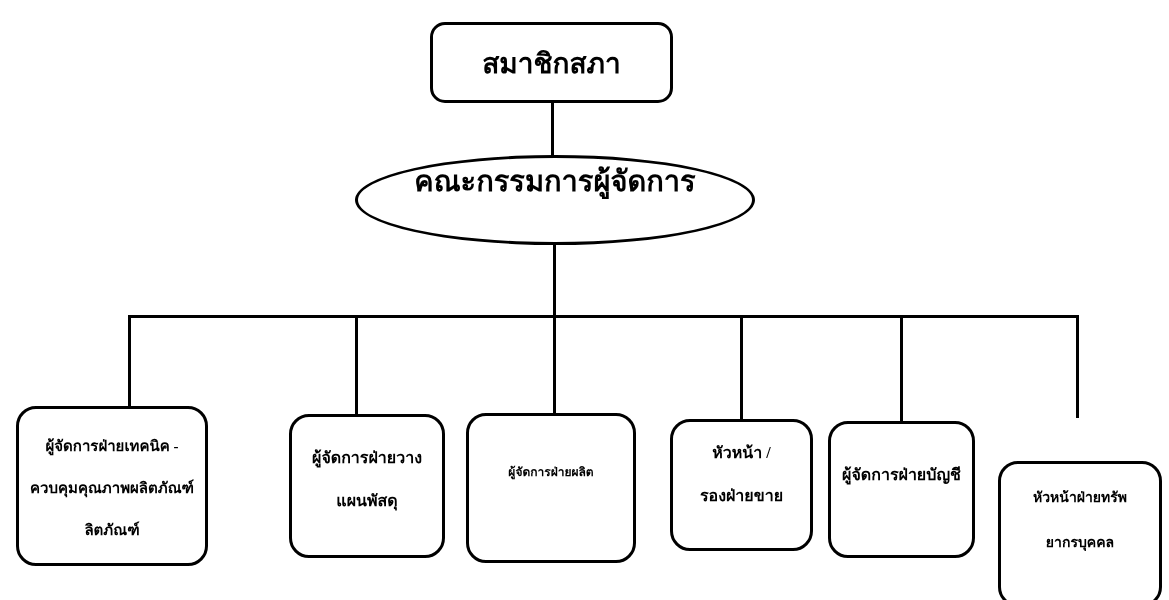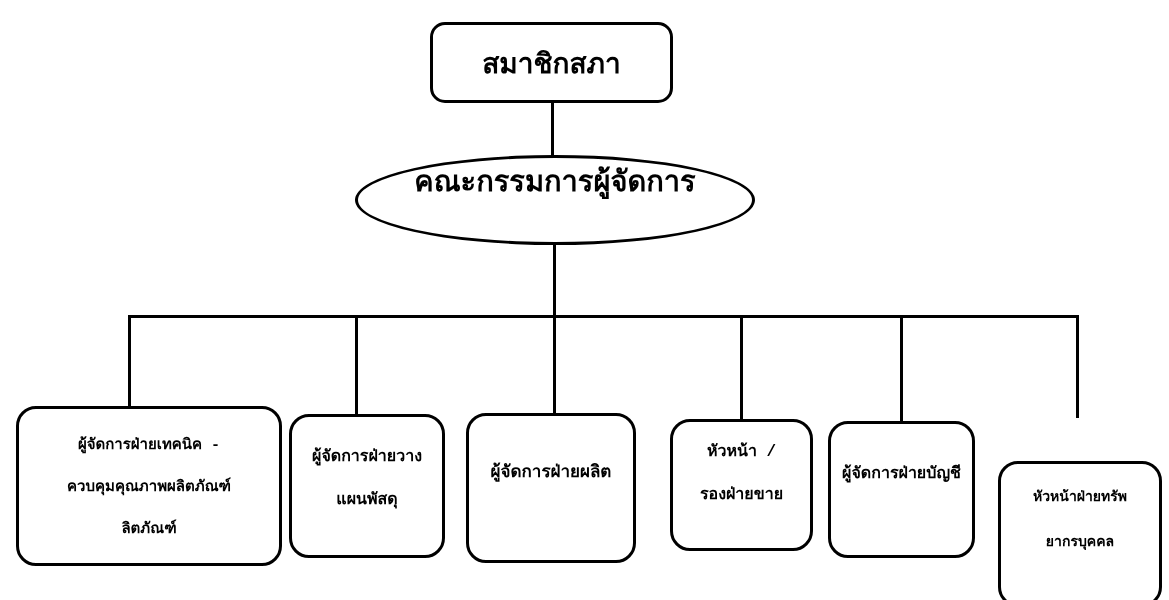--- a/index.html
+++ b/index.html
@@ -5,21 +5,21 @@
   html, body {
     margin: 0;
     padding: 0;
     background: #ffffff;
   }
   .canvas {
     position: relative;
     width: 1169px;
     height: 600px;
     background: #ffffff;
-    font-family: Liberation Mono, monospace;
+    font-family: Liberation Serif, serif;
     color: #000000;
     overflow: hidden;
   }
   .node {
     position: absolute;
     background: #ffffff;
     border: 3px solid #000000;
     box-sizing: border-box;
     text-align: center;
   }
@@ -35,23 +35,23 @@
     width: 400px; height: 90px;
     border-radius: 50%;
     display: flex; justify-content: center;
     font-size: 29px; font-weight: bold;
   }
   .dept {
     border-radius: 20px;
     font-weight: bold;
   }
   .dept .ln { display: block; }
-  .b1 { left: 16px;  top: 406px; width: 266px; height: 160px; font-size: 15px; padding-top: 16px; line-height: 42px; }
+  .b1 { left: 16px;  top: 406px; width: 192px; height: 160px; font-size: 15px; padding-top: 16px; line-height: 42px; }
   .b2 { left: 289px; top: 414px; width: 156px; height: 144px; font-size: 16px; padding-top: 19px; line-height: 43px; }
-  .b3 { left: 466px; top: 413px; width: 170px; height: 150px; font-size: 17px; padding-top: 35px; line-height: 43px; }
+  .b3 { left: 466px; top: 413px; width: 170px; height: 150px; font-size: 12px; padding-top: 35px; line-height: 43px; }
   .b4 { left: 670px; top: 419px; width: 143px; height: 132px; font-size: 16px; padding-top: 9px;  line-height: 43px; }
   .b5 { left: 828px; top: 421px; width: 147px; height: 137px; font-size: 16px; padding-top: 29px; line-height: 43px; }
   .b6 { left: 998px; top: 417px; width: 164px; height: 146px; font-size: 14px; padding-top: 11px; line-height: 45px; margin-top: 44px; }
   .line {
     position: absolute;
     background: #000000;
   }
   .v { width: 2.5px; }
   .h { height: 2.5px; }
   .l-root-committee { left: 551px; top: 103px; height: 53px; }

